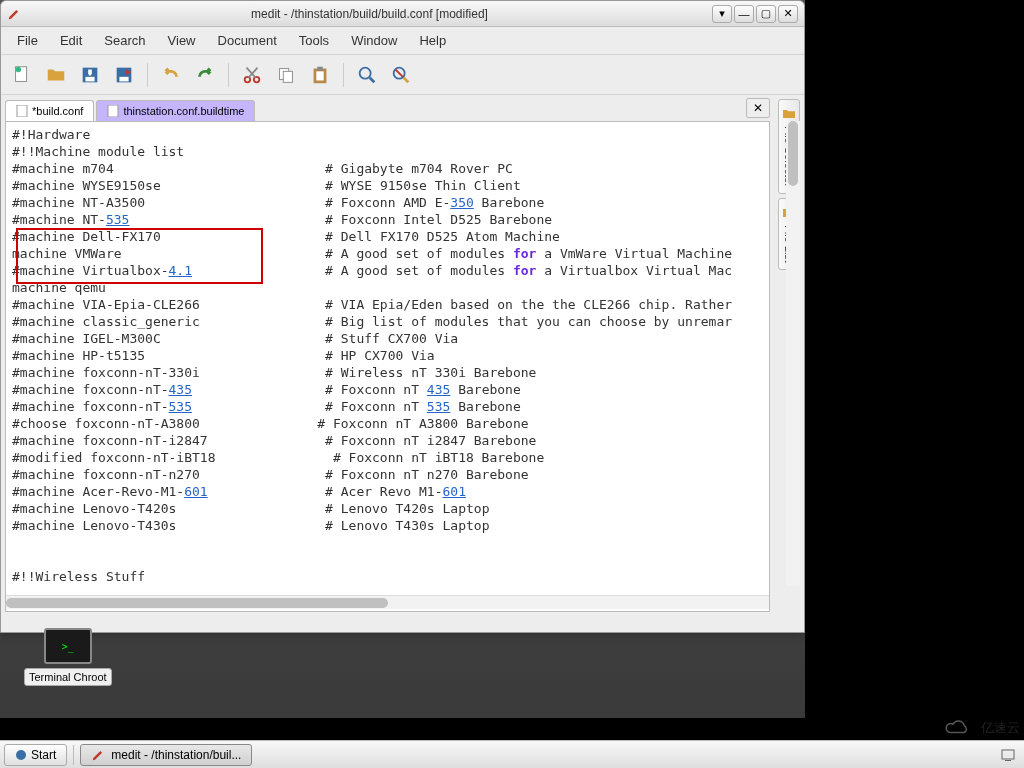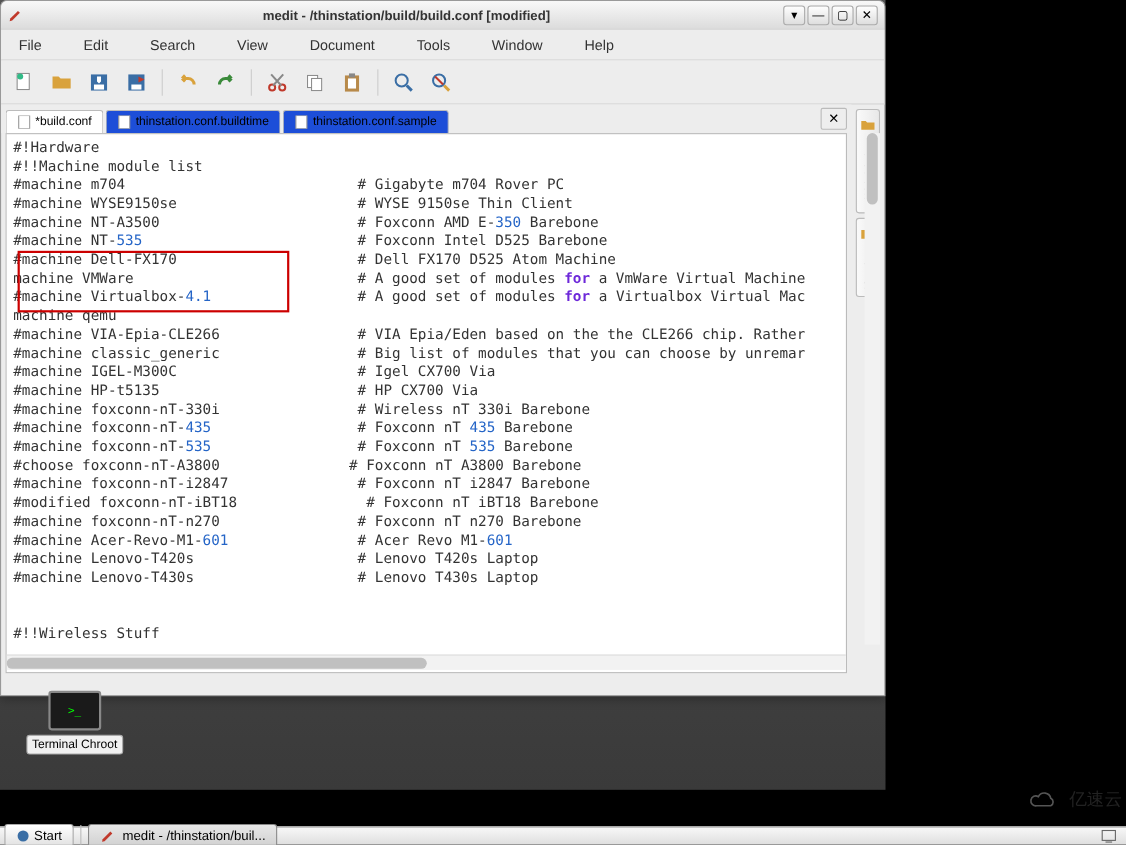--- a/index.html
+++ b/index.html
@@ -1,58 +1,58 @@
 <!DOCTYPE html>
 <html><head>
 <meta charset="utf-8">
 <style>
 * { box-sizing: border-box; margin: 0; padding: 0; }
 body { font-family: Arial, sans-serif; font-size: 12px; background: #000; width: 1024px; height: 768px; overflow: hidden; position: relative; }
 .desktop { width: 805px; height: 718px; background: linear-gradient(180deg, #5a5a5a 0%, #3a3a3a 100%); position: relative; }
 .window { position: absolute; top: 0; left: 0; width: 805px; height: 633px; background: #ededed; border: 1px solid #999; border-radius: 6px 6px 0 0; box-shadow: 0 2px 10px rgba(0,0,0,0.3); }
 .titlebar { height: 26px; background: linear-gradient(180deg, #f8f8f8, #dcdcdc); border-bottom: 1px solid #bbb; display: flex; align-items: center; padding: 0 6px; border-radius: 6px 6px 0 0; }
 .app-icon { width: 16px; height: 16px; margin-right: 6px; }
-.title-text { flex: 1; text-align: center; font-weight: bold; font-size: 12px; color: #333; }
+.title-text { flex: 1; text-align: center; font-weight: normal; font-size: 12px; color: #333; }
 .win-controls { display: flex; gap: 2px; }
 .win-btn { width: 20px; height: 18px; border: 1px solid #aaa; background: linear-gradient(180deg, #fefefe, #dedede); border-radius: 3px; display: flex; align-items: center; justify-content: center; font-size: 11px; cursor: pointer; }
-.menubar { height: 28px; display: flex; align-items: center; padding: 0 6px; gap: 18px; background: #ededed; border-bottom: 1px solid #d4d4d4; }
+.menubar { height: 28px; display: flex; align-items: center; padding: 0 6px; gap: 2px; background: #ededed; border-bottom: 1px solid #d4d4d4; }
 .menu-item { padding: 4px 10px; font-size: 13px; color: #333; cursor: pointer; border-radius: 3px; }
 .toolbar { height: 40px; display: flex; align-items: center; padding: 0 6px; gap: 4px; background: #ededed; border-bottom: 1px solid #d4d4d4; }
 .tool-btn { width: 30px; height: 30px; border: 1px solid transparent; border-radius: 3px; display: flex; align-items: center; justify-content: center; cursor: pointer; }
 .tool-sep { width: 1px; height: 24px; background: #ccc; margin: 0 4px; }
 .main-area { display: flex; height: calc(100% - 26px - 28px - 40px - 20px); }
 .editor-pane { flex: 1; display: flex; flex-direction: column; }
 .tabbar { height: 26px; display: flex; align-items: flex-end; padding: 0 4px; background: #ededed; position: relative; }
-.tab { padding: 4px 10px; border: 1px solid #bbb; border-bottom: none; background: #1d4ed8; margin-right: 2px; font-size: 11px; display: flex; align-items: center; gap: 4px; border-radius: 3px 3px 0 0; cursor: pointer; }
+.tab { padding: 4px 10px; border: 1px solid #bbb; border-bottom: none; background: #c4b5fd; margin-right: 2px; font-size: 11px; display: flex; align-items: center; gap: 4px; border-radius: 3px 3px 0 0; cursor: pointer; }
 .tab.active { background: #fff; }
 .tab-close { margin-left: auto; padding: 2px 6px; border: 1px solid #bbb; border-radius: 2px; cursor: pointer; position: absolute; right: 4px; top: 3px; background: #eee; }
 .editor { flex: 1; background: #fff; border: 1px solid #bbb; margin: 0 4px; overflow: hidden; position: relative; }
 .code { font-family: 'DejaVu Sans Mono', Consolas, monospace; font-size: 13px; line-height: 17px; padding: 4px 6px; white-space: pre; color: #333; height: calc(100% - 16px); overflow: hidden; }
 .kw { color: #6d28d9; font-weight: bold; }
-.num { color: #2565c7; }
+.num { color: #2565c7; text-decoration: underline; }
 .hlrect { position: absolute; border: 2px solid #cc0000; left: 10px; top: 106px; width: 247px; height: 56px; pointer-events: none; }
 .hscroll { height: 14px; background: #f2f2f2; border-top: 1px solid #ddd; position: relative; }
 .hscroll-thumb { position: absolute; left: 0; width: 50%; height: 10px; top: 2px; background: #c0c0c0; border-radius: 5px; }
 .vscroll { position: absolute; right: 4px; top: 120px; width: 14px; height: 465px; background: #f2f2f2; }
 .vscroll-thumb { position: absolute; top: 0; width: 10px; left: 2px; height: 65px; background: #c0c0c0; border-radius: 5px; }
 .sidepanel { width: 30px; display: flex; flex-direction: column; gap: 4px; padding: 4px; }
 .side-tab { flex: 0 0 auto; border: 1px solid #bbb; background: linear-gradient(90deg, #fafafa, #e8e8e8); border-radius: 3px; display: flex; flex-direction: column; align-items: center; padding: 6px 2px; cursor: pointer; }
 .side-icon { width: 16px; height: 16px; }
 .side-label { writing-mode: vertical-rl; font-size: 11px; margin-top: 4px; color: #333; }
 .statusbar { height: 20px; background: #ededed; border-top: 1px solid #ccc; display: flex; align-items: center; justify-content: flex-end; padding: 0 8px; font-size: 11px; color: #333; gap: 12px; }
 .icon-svg { width: 22px; height: 22px; }
 .desktop-icon { position: absolute; left: 24px; top: 628px; display: flex; flex-direction: column; align-items: center; gap: 4px; }
 .dicon-box { width: 48px; height: 36px; background: #1a1a1a; border: 2px solid #888; border-radius: 3px; display: flex; align-items: center; justify-content: center; }
 .dicon-inner { color: #0f0; font-family: monospace; font-size: 10px; }
 .dicon-label { background: #f0f0f0; border: 1px solid #aaa; padding: 2px 4px; font-size: 11px; border-radius: 3px; }
-.taskbar { position: absolute; bottom: 0; left: 0; width: 1024px; height: 17px; background: linear-gradient(180deg, #f8f8f8, #dedede); border-top: 1px solid #bbb; display: flex; align-items: center; padding: 0 4px; gap: 6px; }
+.taskbar { position: absolute; bottom: 0; left: 0; width: 1024px; height: 28px; background: linear-gradient(180deg, #f8f8f8, #dedede); border-top: 1px solid #bbb; display: flex; align-items: center; padding: 0 4px; gap: 6px; }
 .start-btn { padding: 3px 10px; border: 1px solid #aaa; border-radius: 3px; background: linear-gradient(180deg, #fff, #e0e0e0); display: flex; align-items: center; gap: 4px; font-size: 12px; cursor: pointer; }
 .task-btn { padding: 3px 10px; border: 1px solid #888; border-radius: 3px; background: linear-gradient(180deg, #e8e8e8, #d0d0d0); display: flex; align-items: center; gap: 6px; font-size: 12px; cursor: pointer; }
 .tray { margin-left: auto; display: flex; align-items: center; gap: 6px; padding-right: 4px; }
-.watermark { position: absolute; right: 4px; bottom: 30px; opacity: 0.5; font-size: 16px; display: flex; align-items: center; gap: 4px; color: #444; }
+.watermark { position: absolute; right: 4px; bottom: 30px; opacity: 0.5; font-size: 13px; display: flex; align-items: center; gap: 4px; color: #444; }
 .feather { width:14px; height:14px; }
 .cloud-icon { width: 36px; height: 20px; }
 </style>
 </head>
 <body>
 
 <div class="desktop">
   <div class="window">
     <div class="titlebar">
       <svg class="app-icon feather" viewBox="0 0 24 24">
@@ -160,42 +160,36 @@
                 <rect width="10" height="12" x="1" fill="#fff" stroke="#999"></rect>
               </svg>
               <span>*build.conf</span>
             </div>
           <div class="tab">
               <svg width="12" height="12">
                 <rect width="10" height="12" x="1" fill="#fff" stroke="#999"></rect>
               </svg>
               <span>thinstation.conf.buildtime</span>
             </div>
-          <div class="tab">
-              <svg width="12" height="12">
-                <rect width="10" height="12" x="1" fill="#fff" stroke="#999"></rect>
-              </svg>
-              <span>thinstation.conf.sample</span>
-            </div>
           <div class="tab-close">✕</div>
         </div>
         <div class="editor">
 <div class="code"><span>#!Hardware</span>
 <span>#!!Machine module list</span>
 <span>#machine m704</span>                           <span># Gigabyte m704 Rover PC</span>
 <span>#machine WYSE9150se</span>                     <span># WYSE 9150se Thin Client</span>
 <span>#machine NT-A3500</span>                       <span># Foxconn AMD E-</span><span class="num">350</span><span> Barebone</span>
 <span>#machine NT-</span><span class="num">535</span>                         <span># Foxconn Intel D525 Barebone</span>
 <span>#machine Dell-FX170</span>                     <span># Dell FX170 D525 Atom Machine</span>
 <span>machine VMWare</span>                          <span># A good set of modules </span><span class="kw">for</span><span> a VmWare Virtual Machine</span>
 <span>#machine Virtualbox-</span><span class="num">4.1</span>                 <span># A good set of modules </span><span class="kw">for</span><span> a Virtualbox Virtual Mac</span>
 <span>machine qemu</span>
 <span>#machine VIA-Epia-CLE266</span>                <span># VIA Epia/Eden based on the the CLE266 chip. Rather</span>
 <span>#machine classic_generic</span>                <span># Big list of modules that you can choose by unremar</span>
-<span>#machine IGEL-M300C</span>                     <span># Igel CX700 Via</span>
+<span>#machine IGEL-M300C</span>                     <span># Stuff CX700 Via</span>
 <span>#machine HP-t5135</span>                       <span># HP CX700 Via</span>
 <span>#machine foxconn-nT-330i</span>                <span># Wireless nT 330i Barebone</span>
 <span>#machine foxconn-nT-</span><span class="num">435</span>                 <span># Foxconn nT </span><span class="num">435</span><span> Barebone</span>
 <span>#machine foxconn-nT-</span><span class="num">535</span>                 <span># Foxconn nT </span><span class="num">535</span><span> Barebone</span>
 <span>#choose foxconn-nT-A3800</span>               <span># Foxconn nT A3800 Barebone</span>
 <span>#machine foxconn-nT-i2847</span>               <span># Foxconn nT i2847 Barebone</span>
 <span>#modified foxconn-nT-iBT18</span>               <span># Foxconn nT iBT18 Barebone</span>
 <span>#machine foxconn-nT-n270</span>                <span># Foxconn nT n270 Barebone</span>
 <span>#machine Acer-Revo-M1-</span><span class="num">601</span>               <span># Acer Revo M1-</span><span class="num">601</span>
 <span>#machine Lenovo-T420s</span>                   <span># Lenovo T420s Laptop</span>

